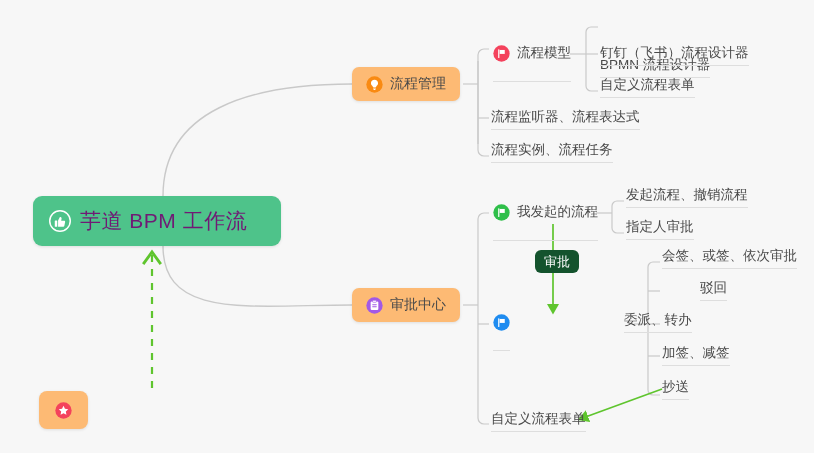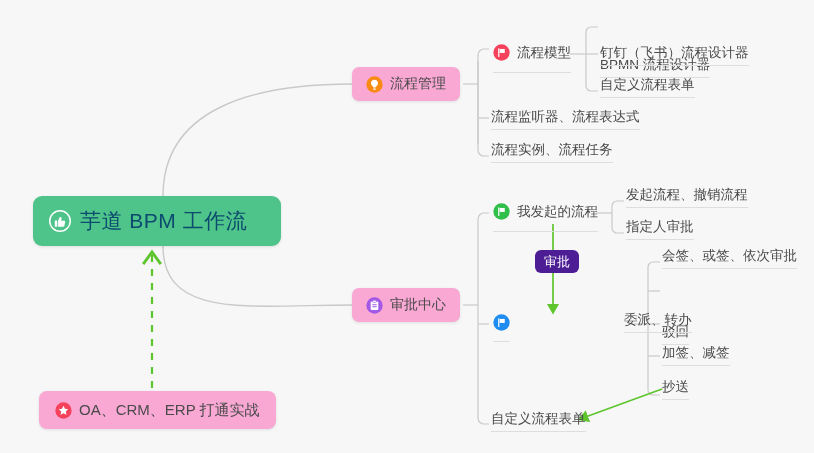--- a/index.html
+++ b/index.html
@@ -16,62 +16,62 @@
   
   .root-node {
     position:absolute; left:33px; top:196px;
     width:248px; height:50px;
     background:#4ec38a; border-radius:9px;
     display:flex; align-items:center; gap:9px;
     padding:0 16px;
     box-shadow:0 1px 3px rgba(0,0,0,.10);
   }
   .root-node .label {
-    color:#0c4a6e; font-size:21px; letter-spacing:.5px; white-space:nowrap;
+    color:#701a75; font-size:21px; letter-spacing:.5px; white-space:nowrap;
   }
 
   
   .branch-node {
     position:absolute;
-    background:#f9a8d4; border-radius:7px;
+    background:#fdba74; border-radius:7px;
     display:flex; align-items:center; gap:7px;
     padding:0 14px; height:34px;
     box-shadow:0 1px 3px rgba(0,0,0,.10);
     white-space:nowrap;
   }
   .branch-node .label { font-size:14px; color:#4a4a4a; }
 
   .node-flow-mgmt   { left:352px; top:67px; }
   .node-approve-ctr { left:352px; top:288px; }
   .node-integration { left:39px; top:391px; height:38px; border-radius:8px; padding:0 16px; }
   .node-integration .label { font-size:15px; }
 
   
   .sub-node {
     position:absolute;
-    display:flex; align-items:flex-start; gap:7px;
+    display:flex; align-items:flex-end; gap:7px;
     white-space:nowrap;
     border-bottom:1px solid #dedede;
-    padding-bottom:10px;
+    padding-bottom:19px;
     font-size:13.5px; color:#4a4a4a;
   }
 
   
   .leaf-node {
     position:absolute;
     white-space:nowrap;
     border-bottom:1px solid #dedede;
     padding-bottom:3px;
     font-size:13.5px; color:#4a4a4a;
   }
 
   
   .badge-approve {
     position:absolute; left:535px; top:250px;
-    background:#4c1d95; border-radius:6px;
+    background:#14532d; border-radius:6px;
     color:#ffffff; font-size:13px;
     padding:5px 9px; white-space:nowrap;
     line-height:1;
   }
 
   
   .cicon { width:17px; height:17px; flex:0 0 auto; display:block; }
   .cicon.big { width:22px; height:22px; }
 </style>
 </head>
@@ -215,36 +215,35 @@
   <div class="leaf-node" style="left:491px; top:108px;">流程监听器、流程表达式</div>
 
   <div class="leaf-node" style="left:491px; top:141px;">流程实例、流程任务</div>
 
   <div class="leaf-node" style="left:626px; top:218px;">指定人审批</div>
 
   <div class="leaf-node" style="left:626px; top:186px;">发起流程、撤销流程</div>
 
   <div class="leaf-node" style="left:662px; top:247px;">会签、或签、依次审批</div>
 
-  <div class="leaf-node" style="left:662px; top:279px;margin-top:44px;">驳回</div>
+  <div class="leaf-node" style="left:700px; top:279px;">驳回</div>
 
   <div class="leaf-node" style="left:624px; top:311px;">委派、转办</div>
 
   <div class="leaf-node" style="left:662px; top:344px;">加签、减签</div>
 
   <div class="leaf-node" style="left:662px; top:378px;">抄送</div>
 
   <div class="leaf-node" style="left:491px; top:410px;">自定义流程表单</div>
 
   <div class="badge-approve">审批</div>
 
   <div class="branch-node node-integration">
     <span>
       <svg class="cicon" viewBox="0 0 24 24">
         <circle cx="12" cy="12" r="11.5" fill="#f4425c"></circle>
         <path d="M12 5.4 l2.05 4.3 4.65 0.6 -3.42 3.2 0.88 4.65
                  -4.16-2.26 -4.16 2.26 0.88-4.65 -3.42-3.2 4.65-0.6 z" fill="#ffffff"></path>
       </svg>
     </span>
-    <span class="label">OA、CRM、ERP 打通实战</span>
   </div>
 
 </div>
 
 </body></html>

